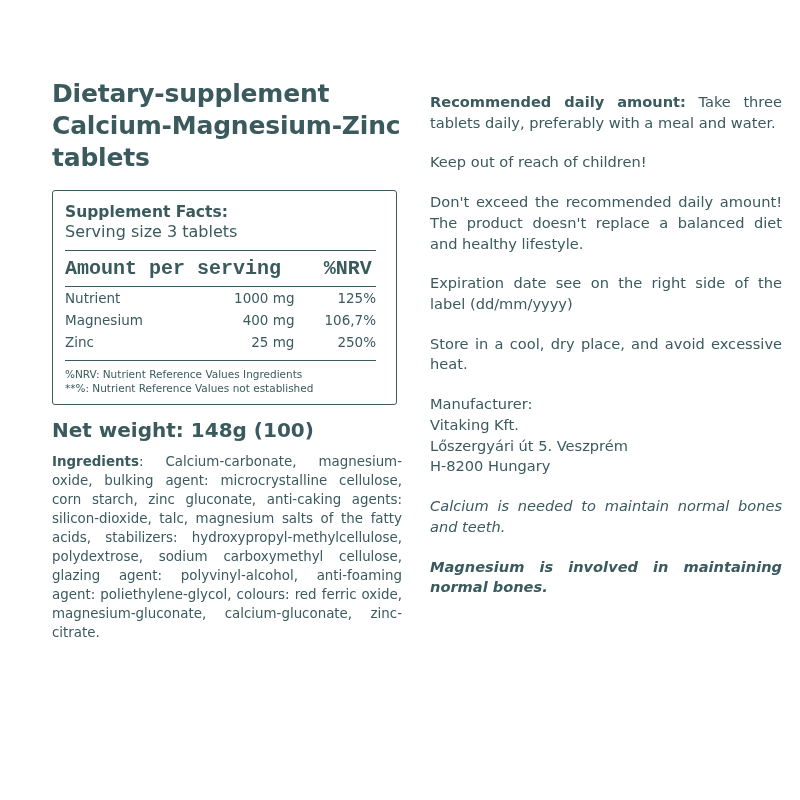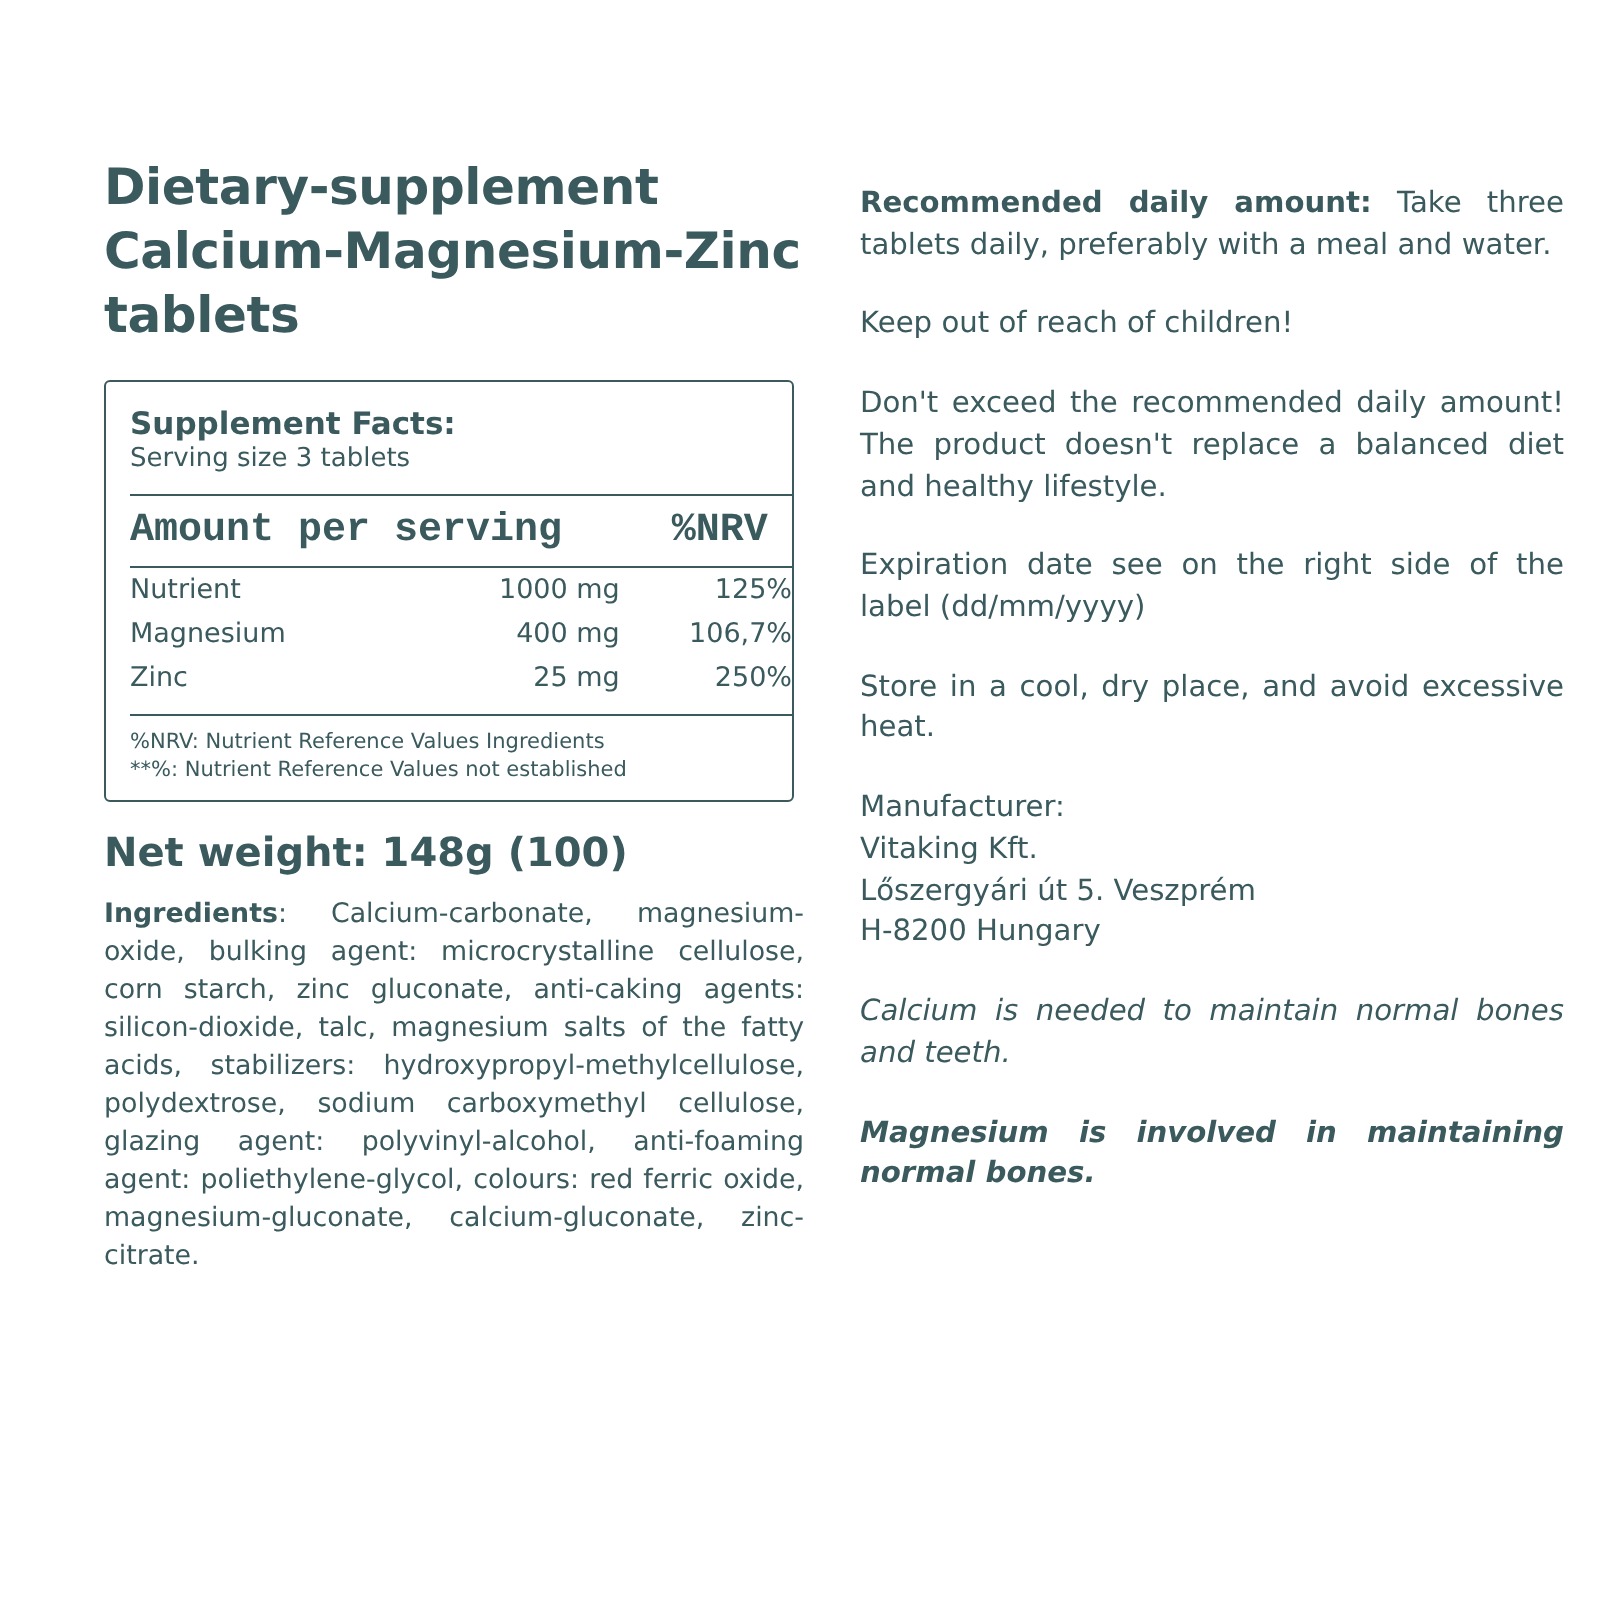--- a/index.html
+++ b/index.html
@@ -40,32 +40,32 @@
     font-weight: bold;
     line-height: 1.28;
     letter-spacing: -0.2px;
     margin: 0 0 16px 0;
     color: #3a5a5e;
   }
 
   .facts-box {
     border: 1.5px solid #3a5a5e;
     border-radius: 3px;
-    padding: 12px 0 8px 12px;
+    padding: 12px 20px 8px 12px;
     box-sizing: border-box;
     width: 345px;
   }
   .facts-title {
     font-size: 15.5px;
     font-weight: bold;
     line-height: 1.18;
     margin: 0;
   }
   .facts-sub {
-    font-size: 13px;
+    font-size: 16px;
     line-height: 1.25;
     margin: 1px 0 8px 0;
   }
   .rule-thick {
     border-top: 1.5px solid #3a5a5e;
     margin: 0 0 0 0;
   }
   .rule-thin {
     border-top: 1px solid #3a5a5e;
     margin: 0;
@@ -76,21 +76,21 @@
     font-size: 14px;
   }
   .facts-table th {
     text-align: left;
     font-size: 20px;
     font-weight: bold;
     padding: 6px 0 6px 0;
     font-family: Liberation Mono, monospace;
   }
   .facts-table th.nrv {
-    text-align: left;
+    text-align: center;
   }
   .facts-table td {
     padding: 3px 0;
     font-size: 13.5px;
     white-space: nowrap;
   }
   .facts-table td.name { text-align: left; width: 48%; }
   .facts-table td.amt  { text-align: right; width: 29%; padding-right: 10px;}
   .facts-table td.nrv  { text-align: right; width: 23%; }
   .facts-foot {

